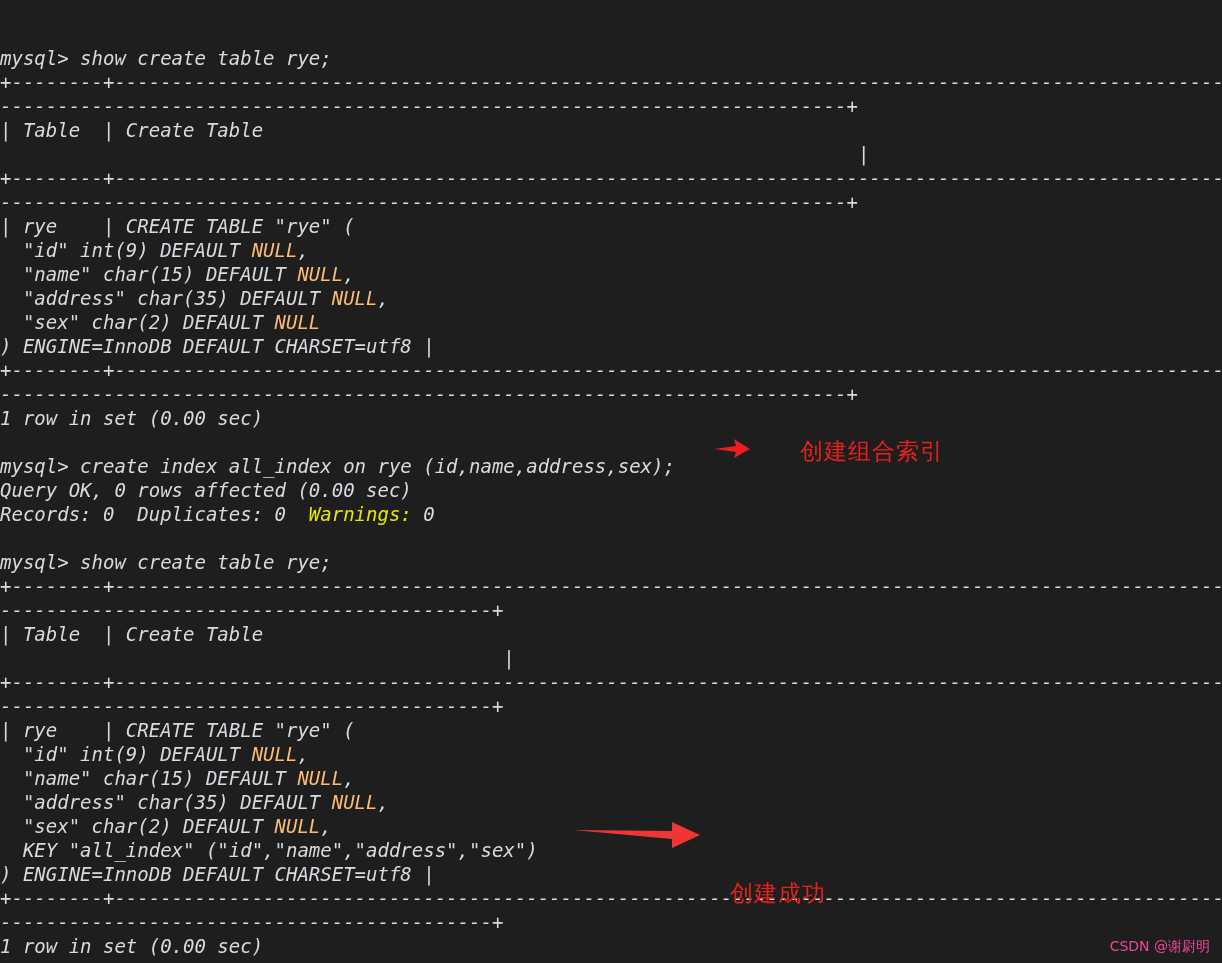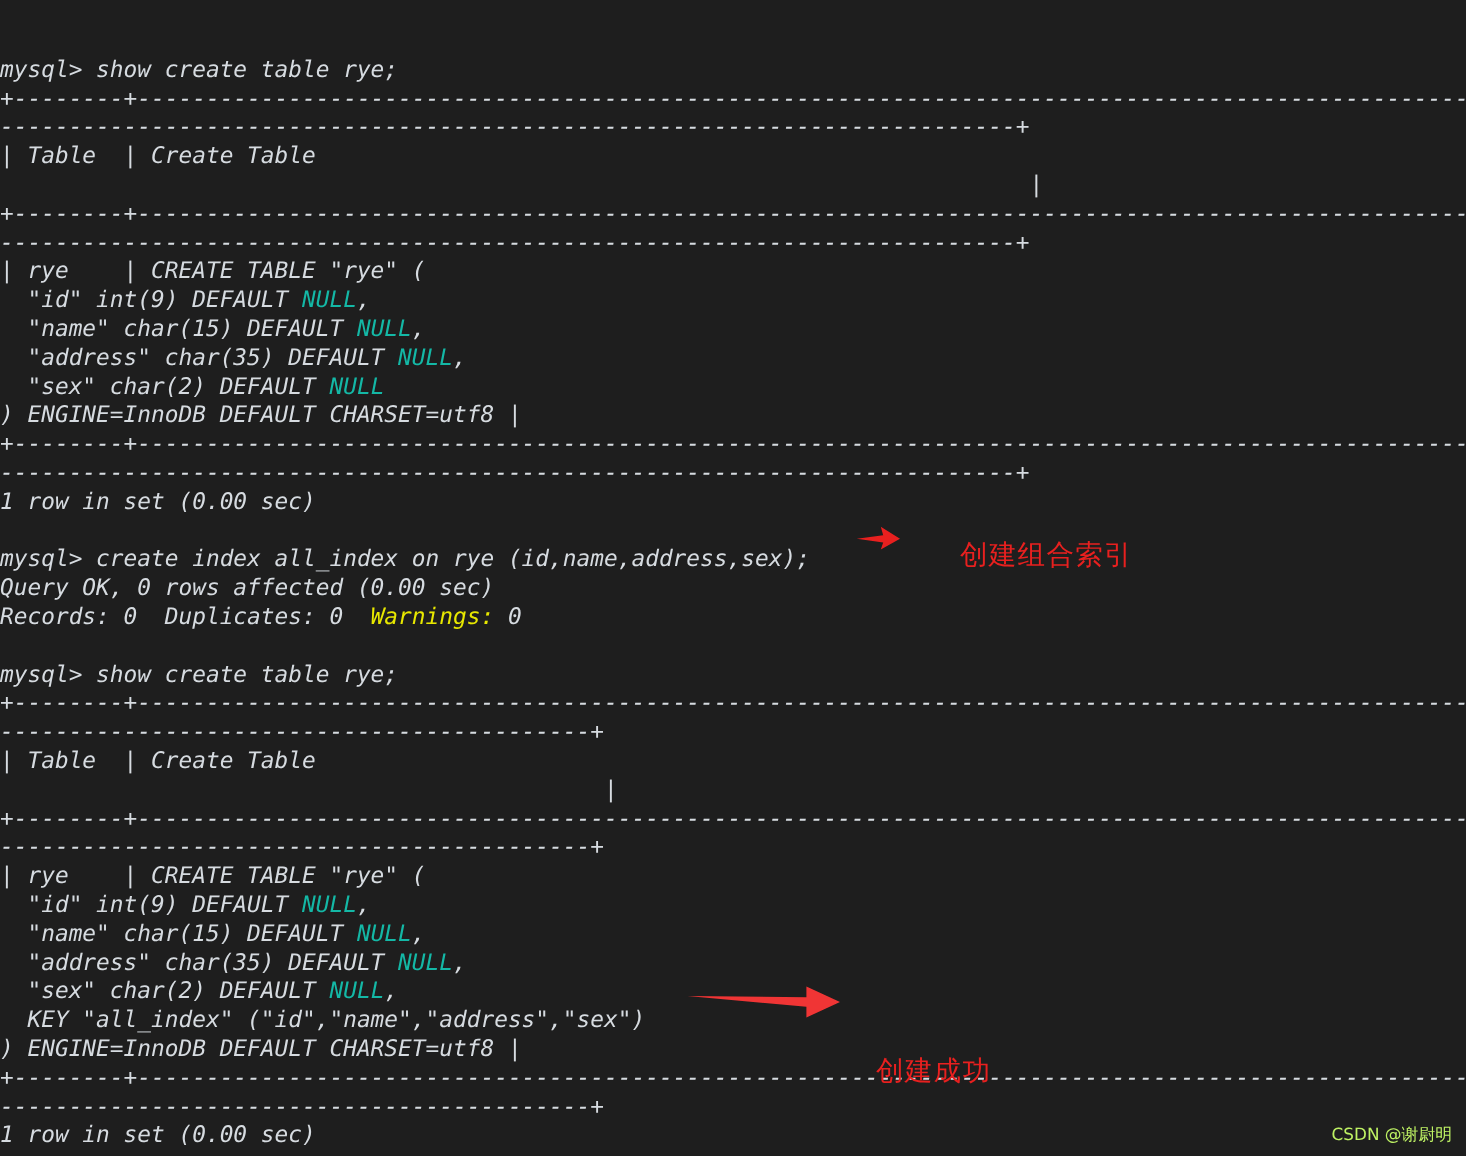--- a/index.html
+++ b/index.html
@@ -29,45 +29,45 @@
     padding: 27px 0 0 0;
     box-sizing: border-box;
     white-space: pre;
   }
   .line {
     height: 24px;
     white-space: pre;
     overflow: visible;
     font-style: italic;
   }
-  .null { color: #14b8a6; }
+  .null { color: #fdba74; }
   .warn { color: #e8e800; text-align: center; }
 
   
   .anno {
     position: absolute;
     color: #e8201f;
     font-family: "DejaVu Sans", "Liberation Sans", sans-serif;
     font-size: 23px;
     line-height: 23px;
     white-space: nowrap;
     letter-spacing: 1px;
   }
-  #anno-1 { left: 800px; top: 452px; text-align: center; }
+  #anno-1 { left: 800px; top: 440px; text-align: center; }
   #anno-2 { left: 730px; top: 882px; }
 
   .arrow-svg { position: absolute; }
   #arrow-1 { left: 712px; top: 436px; }
   #arrow-2 { left: 572px; top: 818px; }
 
   #watermark {
     position: absolute;
     right: 12px;
     bottom: 9px;
-    color: #bef264;
+    color: #ec4899;
     font-family: "DejaVu Sans", "Liberation Sans", sans-serif;
     font-size: 14px;
     line-height: 16px;
     white-space: nowrap;
   }
 </style>
 </head>
 <body>
 
 <pre id="terminal"><div class="line">mysql&gt; show create table rye;</div><div class="line">+--------+-----------------------------------------------------------------------------------------------------------------</div><div class="line">--------------------------------------------------------------------------+</div><div class="line">| Table  | Create Table</div><div class="line">                                                                           |</div><div class="line">+--------+-----------------------------------------------------------------------------------------------------------------</div><div class="line">--------------------------------------------------------------------------+</div><div class="line">| rye    | CREATE TABLE "rye" (</div><div class="line"><span>  "id" int(9) DEFAULT </span><span class="null">NULL</span><span>,</span></div><div class="line"><span>  "name" char(15) DEFAULT </span><span class="null">NULL</span><span>,</span></div><div class="line"><span>  "address" char(35) DEFAULT </span><span class="null">NULL</span><span>,</span></div><div class="line"><span>  "sex" char(2) DEFAULT </span><span class="null">NULL</span><span></span></div><div class="line">) ENGINE=InnoDB DEFAULT CHARSET=utf8 |</div><div class="line">+--------+-----------------------------------------------------------------------------------------------------------------</div><div class="line">--------------------------------------------------------------------------+</div><div class="line">1 row in set (0.00 sec)</div><div class="line">&nbsp;</div><div class="line">mysql&gt; create index all_index on rye (id,name,address,sex);</div><div class="line">Query OK, 0 rows affected (0.00 sec)</div><div class="line"><span>Records: 0  Duplicates: 0  </span><span class="warn">Warnings:</span><span> 0</span></div><div class="line">&nbsp;</div><div class="line">mysql&gt; show create table rye;</div><div class="line">+--------+-----------------------------------------------------------------------------------------------------------------</div><div class="line">-------------------------------------------+</div><div class="line">| Table  | Create Table</div><div class="line">                                            |</div><div class="line">+--------+-----------------------------------------------------------------------------------------------------------------</div><div class="line">-------------------------------------------+</div><div class="line">| rye    | CREATE TABLE "rye" (</div><div class="line"><span>  "id" int(9) DEFAULT </span><span class="null">NULL</span><span>,</span></div><div class="line"><span>  "name" char(15) DEFAULT </span><span class="null">NULL</span><span>,</span></div><div class="line"><span>  "address" char(35) DEFAULT </span><span class="null">NULL</span><span>,</span></div><div class="line"><span>  "sex" char(2) DEFAULT </span><span class="null">NULL</span><span>,</span></div><div class="line">  KEY "all_index" ("id","name","address","sex")</div><div class="line">) ENGINE=InnoDB DEFAULT CHARSET=utf8 |</div><div class="line">+--------+-----------------------------------------------------------------------------------------------------------------</div><div class="line">-------------------------------------------+</div><div class="line">1 row in set (0.00 sec)</div></pre>

